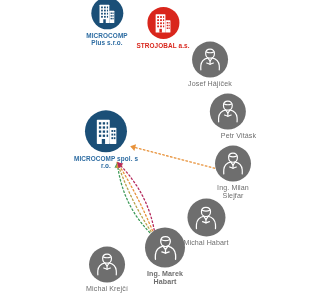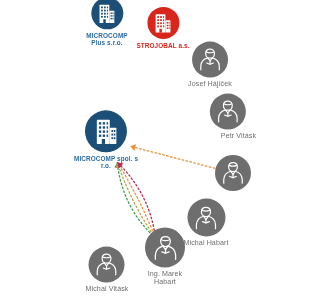--- a/index.html
+++ b/index.html
@@ -176,20 +176,22 @@
           <svg width="32" height="32" viewBox="0 0 24 24" aria-hidden="true" fill="none" stroke="#ffffff" stroke-width="0.9" stroke-linecap="round" stroke-linejoin="round">
     <path d="M12 4.2c-2.1 0-3.3 1.3-3.3 3.2 0 1.9 1.3 3.6 3.3 3.6s3.3-1.7 3.3-3.6c0-1.9-1.2-3.2-3.3-3.2z"></path>
     <path d="M9.2 6.3c1.6 .7 4 .7 5.6 0"></path>
     <path d="M10.3 10.7 12 13.1l1.7-2.4"></path>
     <path d="M10.3 10.7C7 11.6 5.4 13.3 5.1 16.5c-.1 1.3-.1 2.3 0 3.2"></path>
     <path d="M13.7 10.7c3.3 .9 4.9 2.6 5.2 5.8 .1 1.3 .1 2.3 0 3.2"></path>
     <path d="M12 13.1v2.4"></path>
     <path d="M9.5 14.6 12 15.5l2.5-.9"></path>
   </svg>
         </div>
+        <div class="label label-person" style="color: rgb(110, 110, 110);">Ing. Milan
+Slejfar</div>
       </div>
       <div class="node" style="left: 206px; top: 223px;">
         <div class="disc disc-person" style="width: 38px; height: 38px; background: rgb(110, 110, 110); color: rgb(110, 110, 110);">
           <svg width="33" height="33" viewBox="0 0 24 24" aria-hidden="true" fill="none" stroke="#ffffff" stroke-width="0.9" stroke-linecap="round" stroke-linejoin="round">
     <path d="M12 4.2c-2.1 0-3.3 1.3-3.3 3.2 0 1.9 1.3 3.6 3.3 3.6s3.3-1.7 3.3-3.6c0-1.9-1.2-3.2-3.3-3.2z"></path>
     <path d="M9.2 6.3c1.6 .7 4 .7 5.6 0"></path>
     <path d="M10.3 10.7 12 13.1l1.7-2.4"></path>
     <path d="M10.3 10.7C7 11.6 5.4 13.3 5.1 16.5c-.1 1.3-.1 2.3 0 3.2"></path>
     <path d="M13.7 10.7c3.3 .9 4.9 2.6 5.2 5.8 .1 1.3 .1 2.3 0 3.2"></path>
     <path d="M12 13.1v2.4"></path>
@@ -203,31 +205,31 @@
           <svg width="35" height="35" viewBox="0 0 24 24" aria-hidden="true" fill="none" stroke="#ffffff" stroke-width="0.9" stroke-linecap="round" stroke-linejoin="round">
     <path d="M12 4.2c-2.1 0-3.3 1.3-3.3 3.2 0 1.9 1.3 3.6 3.3 3.6s3.3-1.7 3.3-3.6c0-1.9-1.2-3.2-3.3-3.2z"></path>
     <path d="M9.2 6.3c1.6 .7 4 .7 5.6 0"></path>
     <path d="M10.3 10.7 12 13.1l1.7-2.4"></path>
     <path d="M10.3 10.7C7 11.6 5.4 13.3 5.1 16.5c-.1 1.3-.1 2.3 0 3.2"></path>
     <path d="M13.7 10.7c3.3 .9 4.9 2.6 5.2 5.8 .1 1.3 .1 2.3 0 3.2"></path>
     <path d="M12 13.1v2.4"></path>
     <path d="M9.5 14.6 12 15.5l2.5-.9"></path>
   </svg>
         </div>
-        <div class="label label-person" style="color: rgb(110, 110, 110);">Ing. Marek
+        <div class="label label-person" style="color: rgb(110, 110, 110); font-weight: bold;">Ing. Marek
 Habart</div>
       </div>
       <div class="node" style="left: 107px; top: 270px;">
         <div class="disc disc-person" style="width: 36px; height: 36px; background: rgb(110, 110, 110); color: rgb(110, 110, 110);">
           <svg width="32" height="32" viewBox="0 0 24 24" aria-hidden="true" fill="none" stroke="#ffffff" stroke-width="0.9" stroke-linecap="round" stroke-linejoin="round">
     <path d="M12 4.2c-2.1 0-3.3 1.3-3.3 3.2 0 1.9 1.3 3.6 3.3 3.6s3.3-1.7 3.3-3.6c0-1.9-1.2-3.2-3.3-3.2z"></path>
     <path d="M9.2 6.3c1.6 .7 4 .7 5.6 0"></path>
     <path d="M10.3 10.7 12 13.1l1.7-2.4"></path>
     <path d="M10.3 10.7C7 11.6 5.4 13.3 5.1 16.5c-.1 1.3-.1 2.3 0 3.2"></path>
     <path d="M13.7 10.7c3.3 .9 4.9 2.6 5.2 5.8 .1 1.3 .1 2.3 0 3.2"></path>
     <path d="M12 13.1v2.4"></path>
     <path d="M9.5 14.6 12 15.5l2.5-.9"></path>
   </svg>
         </div>
-        <div class="label label-person" style="color: rgb(110, 110, 110);">Michal Vitásk</div>
+        <div class="label label-person" style="color: rgb(110, 110, 110);">Michal Krejčí</div>
       </div>
     </div>
 </div>
 
 </body></html>

